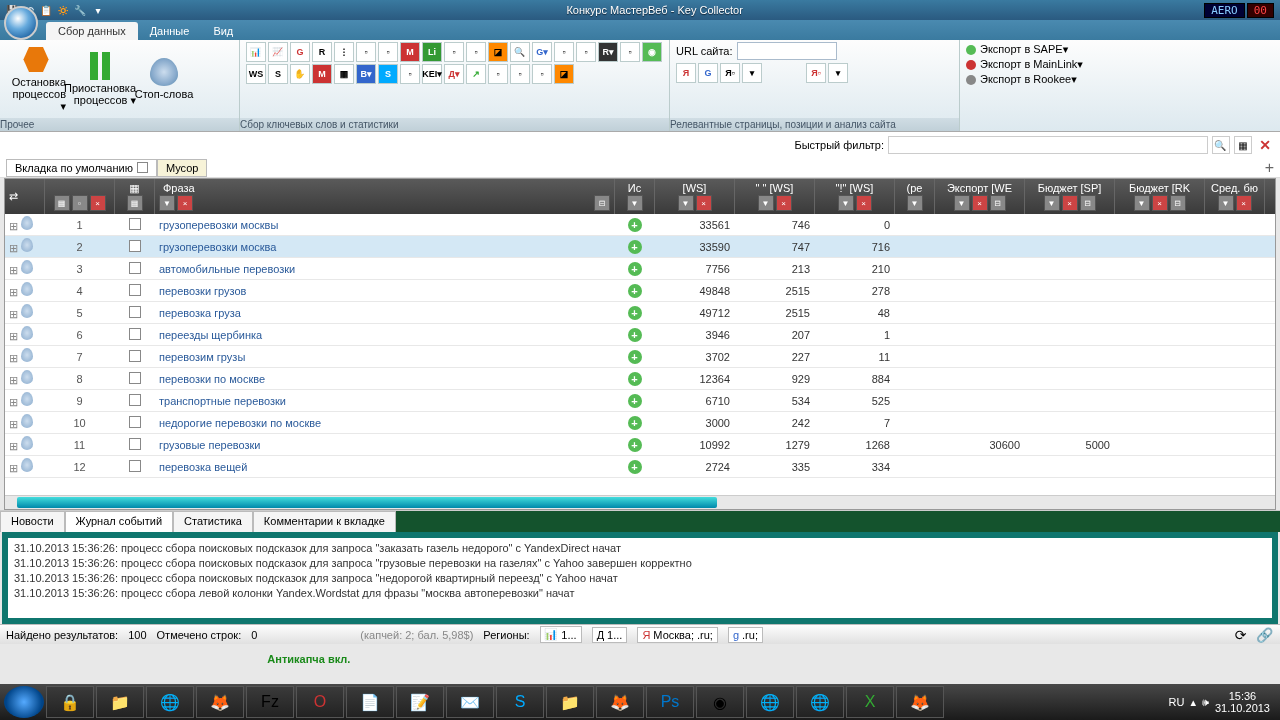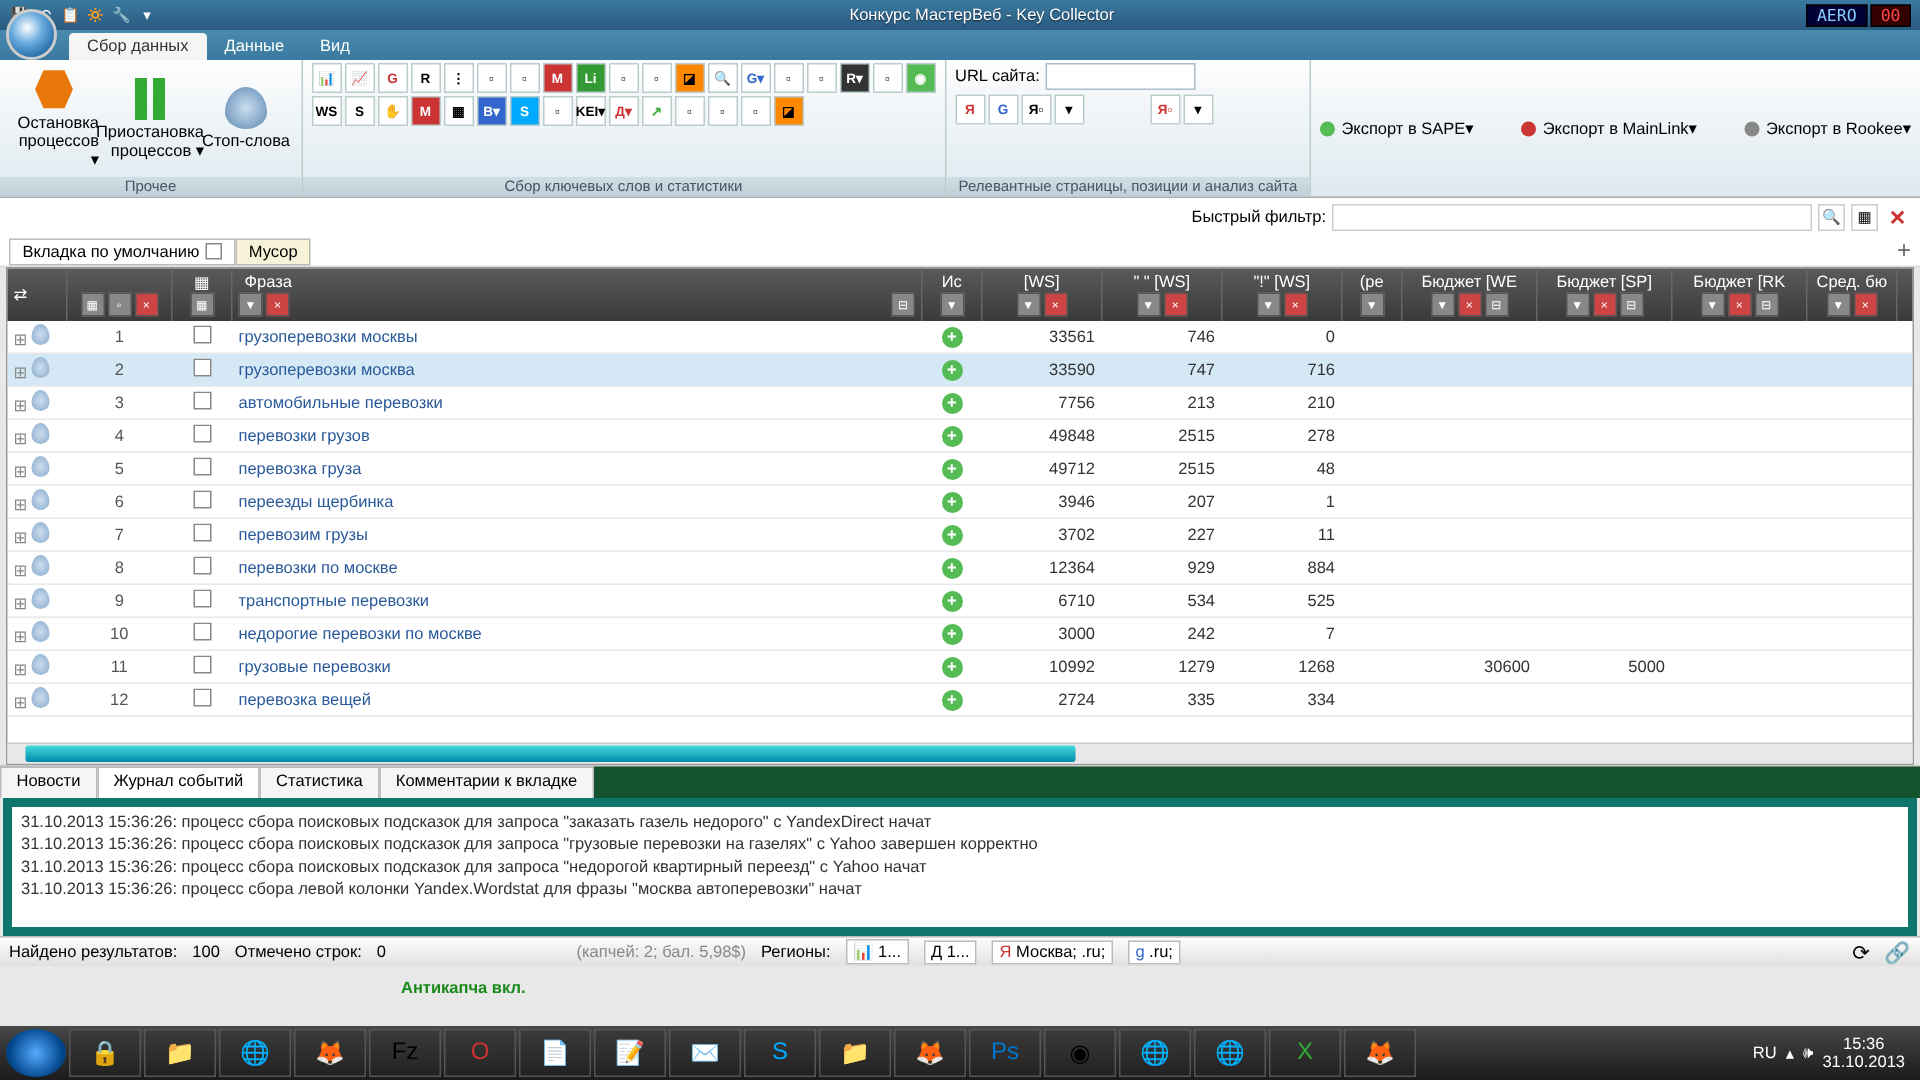--- a/index.html
+++ b/index.html
@@ -13,35 +13,35 @@
 .titlebar .lcd { background: #300; color: #f44; padding: 0 6px; font-family: monospace; border: 1px solid #000; }
 
 .ribbon-tabs { height: 20px; background: linear-gradient(#4a8ab0, #3a7a9f); display: flex; align-items: flex-end; padding-left: 4px; }
 .app-icon { width: 34px; height: 34px; margin-top: -16px; margin-right: 8px; background: radial-gradient(circle at 40% 35%, #fff 0%, #6ad 40%, #048 100%); border: 2px solid #ccc; border-radius: 50%; }
 .ribbon-tab { padding: 3px 12px; color: #fff; cursor: pointer; }
 .ribbon-tab.active { background: #f5f5f5; color: #333; border-radius: 3px 3px 0 0; }
 
 .ribbon { height: 92px; background: linear-gradient(#fdfdfd, #dde9ef); display: flex; border-bottom: 1px solid #aaa; }
 .ribbon-group { border-right: 1px solid #bcc; display: flex; flex-direction: column; justify-content: space-between; }
 .ribbon-group-content { flex: 1; display: flex; align-items: center; padding: 2px 6px; gap: 4px; }
-.ribbon-group-label { text-align: center; font-size: 10px; color: #456; background: linear-gradient(#d0dde4, #c0d0d8); padding: 1px 0; }
+.ribbon-group-label { text-align: left; font-size: 10px; color: #456; background: linear-gradient(#d0dde4, #c0d0d8); padding: 1px 0; }
 
 .big-btn { display: flex; flex-direction: column; align-items: center; width: 60px; cursor: pointer; text-align: right; }
 .big-btn .ic { width: 28px; height: 28px; margin-bottom: 2px; }
 .hex-orange { background: #e8780a; clip-path: polygon(25% 5%, 75% 5%, 95% 50%, 75% 95%, 25% 95%, 5% 50%); }
 .pause { width: 24px; height: 28px; display: flex; gap: 4px; justify-content: center; }
 .pause::before, .pause::after { content: ""; width: 8px; background: #3a3; }
 .shield { background: radial-gradient(#cde 0%, #8ac 60%, #58a 100%); border-radius: 50% 50% 50% 50% / 60% 60% 40% 40%; }
 
 .small-row { display: flex; gap: 2px; }
 .sm { width: 20px; height: 20px; border: 1px solid #bcc; background: #fff; display: inline-flex; align-items: center; justify-content: center; font-size: 9px; font-weight: bold; cursor: pointer; }
 .url-row { display: flex; align-items: center; gap: 4px; }
 .url-input { width: 100px; height: 18px; border: 1px solid #abc; }
 
-.export-list { display: flex; padding: 2px 6px; font-size: 10px; gap: 32px; }
+.export-list { display: flex; flex-direction: column; padding: 2px 6px; font-size: 10px; }
 .export-list div { display: flex; align-items: center; gap: 4px; white-space: nowrap; cursor: pointer; padding: 1px 0; }
 .dot { width: 10px; height: 10px; border-radius: 50%; display: inline-block; }
 
 .filter-bar { height: 26px; background: #fff; display: flex; align-items: center; justify-content: flex-end; padding: 0 6px; gap: 4px; }
 .filter-input { width: 320px; height: 18px; border: 1px solid #ccc; }
 .fbtn { width: 18px; height: 18px; border: 1px solid #ccc; display: inline-flex; align-items: center; justify-content: center; cursor: pointer; font-size: 10px; }
 
 .tabs-row { height: 20px; display: flex; align-items: center; padding-left: 6px; gap: 0; background: #fff; border-bottom: 1px solid #ddd; }
 .wtab { padding: 2px 8px; border: 1px solid #bbb; background: #f7f3d8; cursor: pointer; display: flex; align-items: center; gap: 4px; }
 .wtab.active { background: #fff; }
@@ -73,21 +73,21 @@
 
 .bottom-tabs { height: 22px; display: flex; background: #14532d; border-top: 1px solid #ccc; }
 .bottom-tabs .btab { padding: 3px 10px; border: 1px solid #bbb; border-bottom: none; background: #f5f5f5; cursor: pointer; }
 .bottom-tabs .btab.active { background: #fff; }
 
 .log { height: 92px; background: #fff; border: 6px solid #0f766e; margin: 0 2px; padding: 3px 6px; overflow: hidden; }
 .log div { color: #333; line-height: 15px; }
 
 .status { height: 20px; background: linear-gradient(#fdfdfd, #e0e0e0); border-top: 1px solid #bbb; display: flex; align-items: center; padding: 0 6px; gap: 10px; font-size: 10px; }
 .status .anti { color: #1a8a1a; font-weight: bold; margin-top: 48px; }
-.status .gray { color: #888; margin-left: 24px; }
+.status .gray { color: #888; }
 .region-btn { border: 1px solid #bbb; padding: 1px 4px; background: #fff; cursor: pointer; display: inline-flex; align-items: center; gap: 3px; }
 
 .taskbar { position: absolute; bottom: 0; left: 0; right: 0; height: 36px; background: linear-gradient(#484848, #1a1a1a); display: flex; align-items: center; padding: 0 4px; gap: 2px; }
 .taskbar .start { width: 40px; height: 32px; background: radial-gradient(circle at 50% 50%, #5af 0%, #048 70%); border-radius: 50%; cursor: pointer; }
 .taskbar .tbtn { width: 48px; height: 32px; border: 1px solid #555; background: linear-gradient(#3a3a3a, #222); display: flex; align-items: center; justify-content: center; cursor: pointer; font-size: 16px; }
 .taskbar .tray { margin-left: auto; display: flex; align-items: center; gap: 6px; color: #fff; font-size: 10px; padding: 0 6px; }
 .taskbar .clock { text-align: center; line-height: 12px; }
 
 .c-rownum { width: 70px; }
 .c-expand { width: 40px; }
@@ -298,21 +298,21 @@
           <span class="fico red">×</span>
         </div>
       </div>
     <div class="gh c-rel">
         <span class="title">(ре</span>
         <div class="filters">
           <span class="fico">▼</span>
         </div>
       </div>
     <div class="gh c-we">
-        <span class="title">Бюджет [WE</span>
+        <span class="title">Экспорт [WE</span>
         <div class="filters">
           <span class="fico">▼</span>
           <span class="fico red">×</span>
           <span class="fico">⊟</span>
         </div>
       </div>
     <div class="gh c-sp">
         <span class="title">Бюджет [SP]</span>
         <div class="filters">
           <span class="fico">▼</span>

